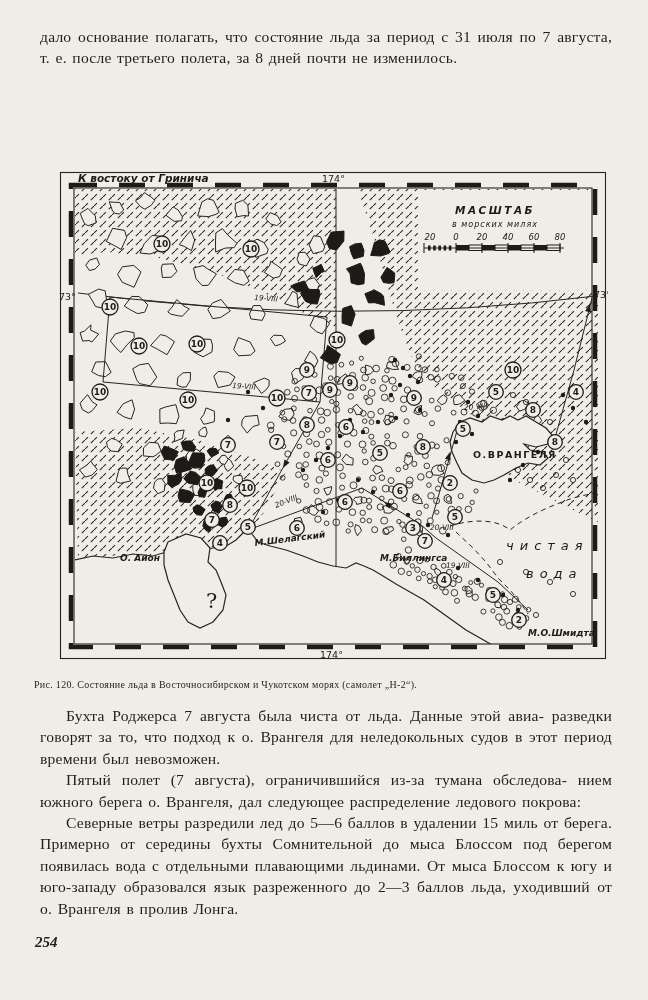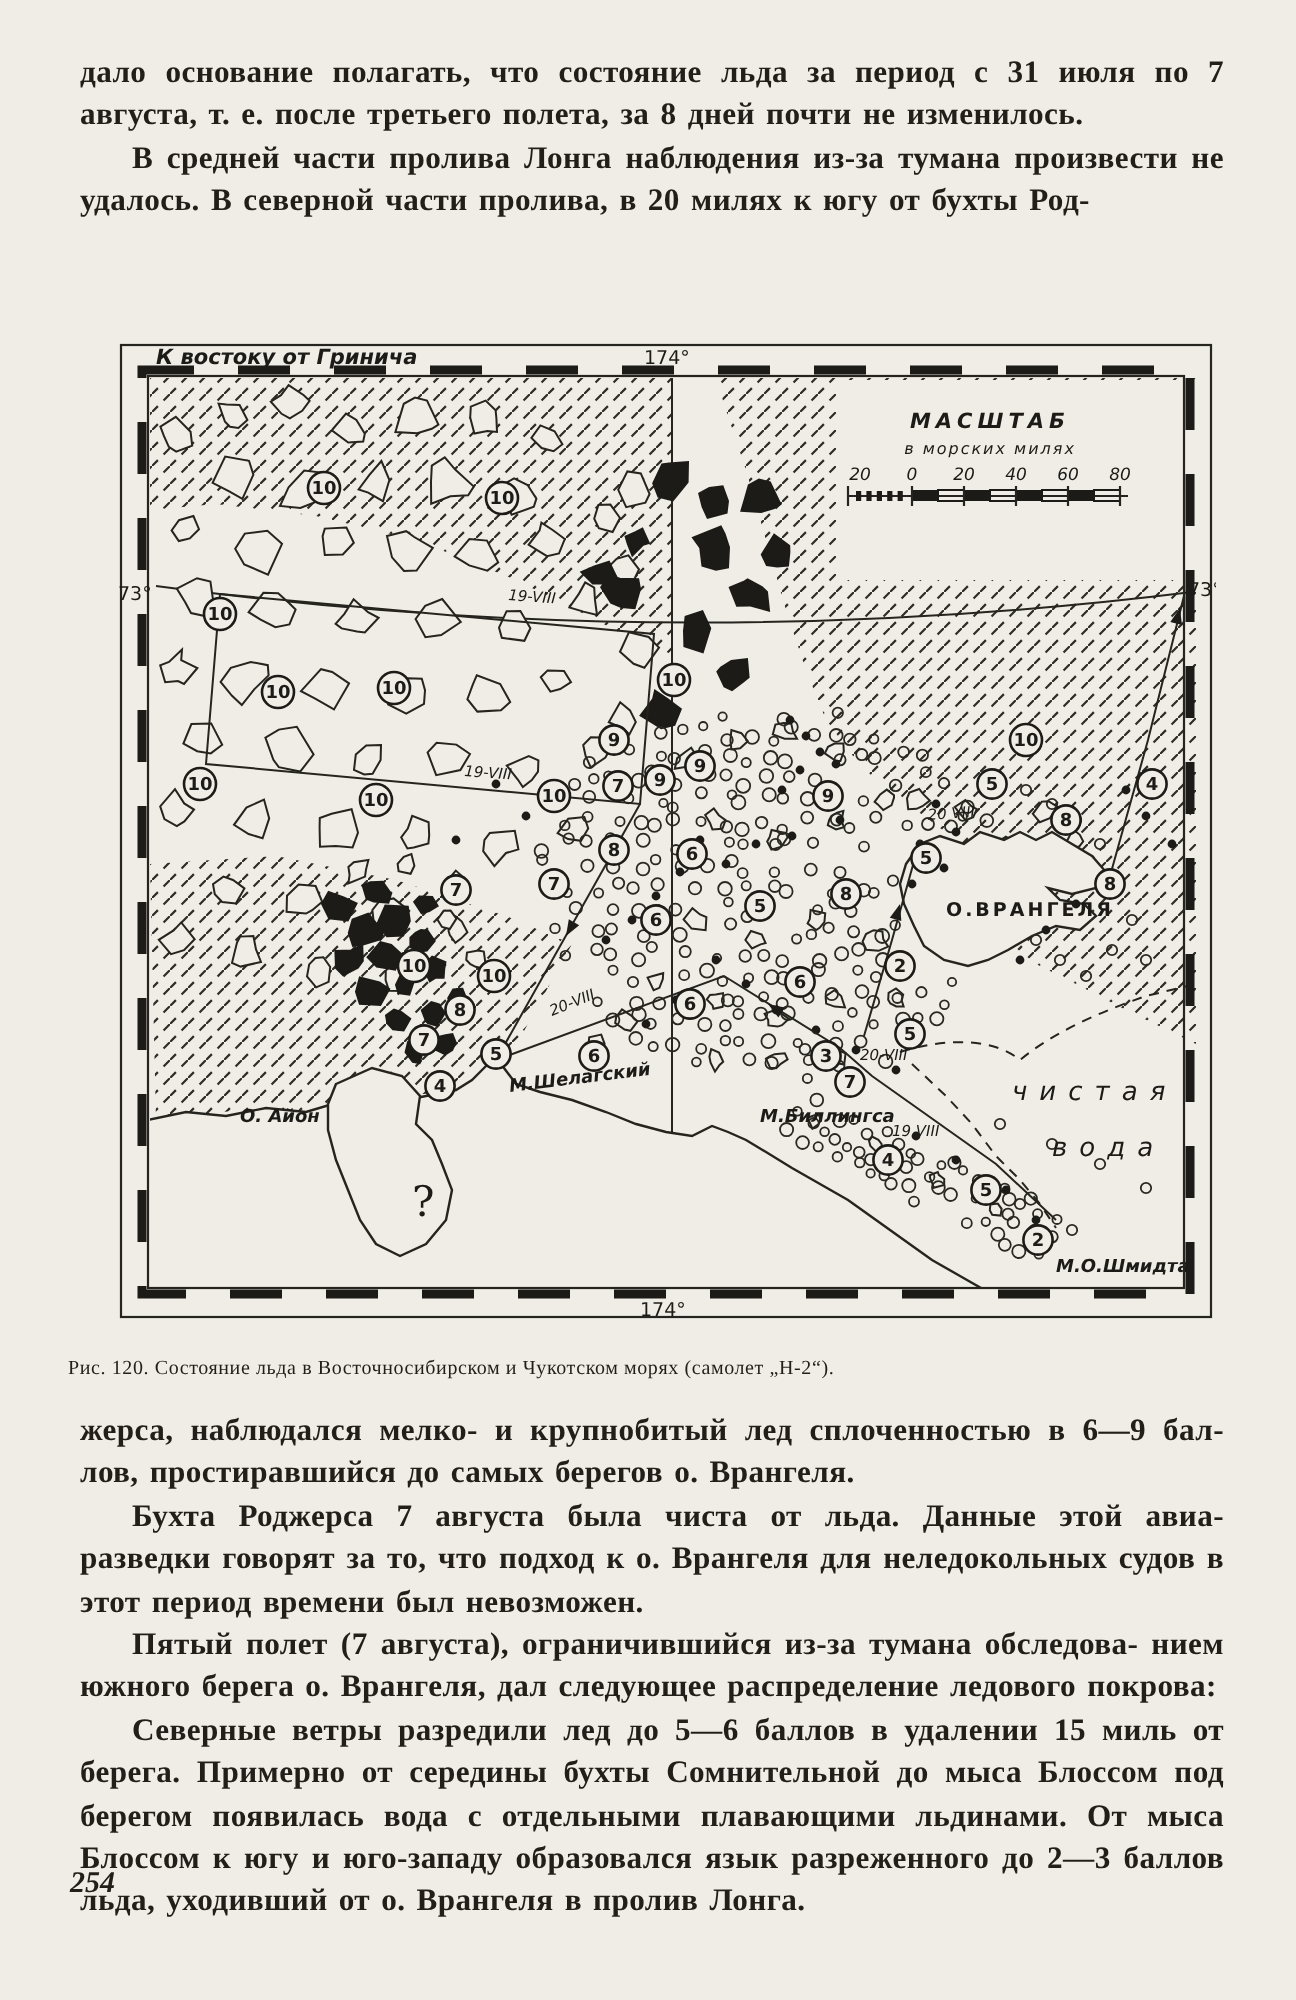--- a/index.html
+++ b/index.html
@@ -3,21 +3,21 @@
 <meta charset="utf-8">
 <style>
   html,body{margin:0;padding:0;}
   body{
     width:648px;height:1000px;position:relative;
     background:#efede6;color:#221f1a;
     font-family:"Liberation Serif", serif;
     overflow:hidden;
   }
   .textblock{position:absolute;width:572px;font-size:15.6px;line-height:21.4px;
-    text-align:justify;letter-spacing:0.2px;word-spacing:1.5px;font-weight:bold;}
+    text-align:justify;letter-spacing:0.2px;word-spacing:1.5px;}
   .textblock p{margin:0;}
   .textblock p.ind{text-indent:26px;}
   .caption{position:absolute;left:34px;top:679px;width:580px;
     font-size:10px;letter-spacing:0.3px;}
   .pagenum{position:absolute;left:35px;top:934px;font-weight:bold;font-size:15px;font-style:italic;}
   .mapwrap{position:absolute;left:58px;top:170px;width:550px;height:492px;}
   svg text{fill:#1d1b17;}
   .thin{fill:none;stroke:#26241f;stroke-width:1.1;}
   .floe{fill:#efede6;stroke:#26241f;stroke-width:1;}
   .blackfloe{fill:#1d1b17;stroke:#1d1b17;}
@@ -37,21 +37,20 @@
   .scl-n{font-family:"DejaVu Sans",sans-serif;font-style:italic;font-size:8.5px;}
   .datelbl{font-family:"DejaVu Sans",sans-serif;font-style:italic;font-size:7.5px;}
   .badge-t{font-family:"DejaVu Sans",sans-serif;font-weight:bold;font-size:9px;font-style:normal;}
   .qmark{font-family:"DejaVu Serif",serif;font-size:21px;}
 </style>
 </head>
 <body>
 
 <div class="textblock" style="left:40px;top:26px">
   <p>дало основание полагать, что состояние льда за период с 31 июля по 7 августа, т. е. после третьего полета, за 8 дней почти не изменилось.</p>
-  <p class="ind">В средней части пролива Лонга наблюдения из-за тумана произвести не удалось. В северной части пролива, в 20 милях к югу от бухты Род-</p>
 </div>
 
 <div class="mapwrap">
 <svg id="map-svg" viewBox="0 0 550 492" width="550" height="492">
   <defs>
     <pattern id="hatch" patternUnits="userSpaceOnUse" width="9" height="9">
       <path d="M-2,11 L11,-2" stroke="#2e2c27" stroke-width="1.1" fill="none" stroke-dasharray="7 4"></path>
     </pattern>
     <clipPath id="mapclip">
           <rect x="17" y="19" width="523" height="455"></rect>
@@ -774,19 +773,18 @@
   <text class="deg" x="264" y="12">174°</text>
   <text class="deg" x="262" y="488">174°</text>
   <text class="deg" x="1" y="130">73°</text>
   <text class="deg" x="536" y="128">73°</text>
 </svg>
 </div>
 
 <div class="caption">Рис. 120. Состояние льда в Восточносибирском и Чукотском морях (самолет „Н-2“).</div>
 
 <div class="textblock" style="left:40px;top:705px">
-  <p>жерса, наблюдался мелко- и крупнобитый лед сплоченностью в 6—9 бал- лов, простиравшийся до самых берегов о. Врангеля.</p>
   <p class="ind">Бухта Роджерса 7 августа была чиста от льда. Данные этой авиа- разведки говорят за то, что подход к о. Врангеля для неледокольных судов в этот период времени был невозможен.</p>
   <p class="ind">Пятый полет (7 августа), ограничившийся из-за тумана обследова- нием южного берега о. Врангеля, дал следующее распределение ледового покрова:</p>
   <p class="ind">Северные ветры разредили лед до 5—6 баллов в удалении 15 миль от берега. Примерно от середины бухты Сомнительной до мыса Блоссом под берегом появилась вода с отдельными плавающими льдинами. От мыса Блоссом к югу и юго-западу образовался язык разреженного до 2—3 баллов льда, уходивший от о. Врангеля в пролив Лонга.</p>
 </div>
 
 <div class="pagenum">254</div>
 
 </body></html>

